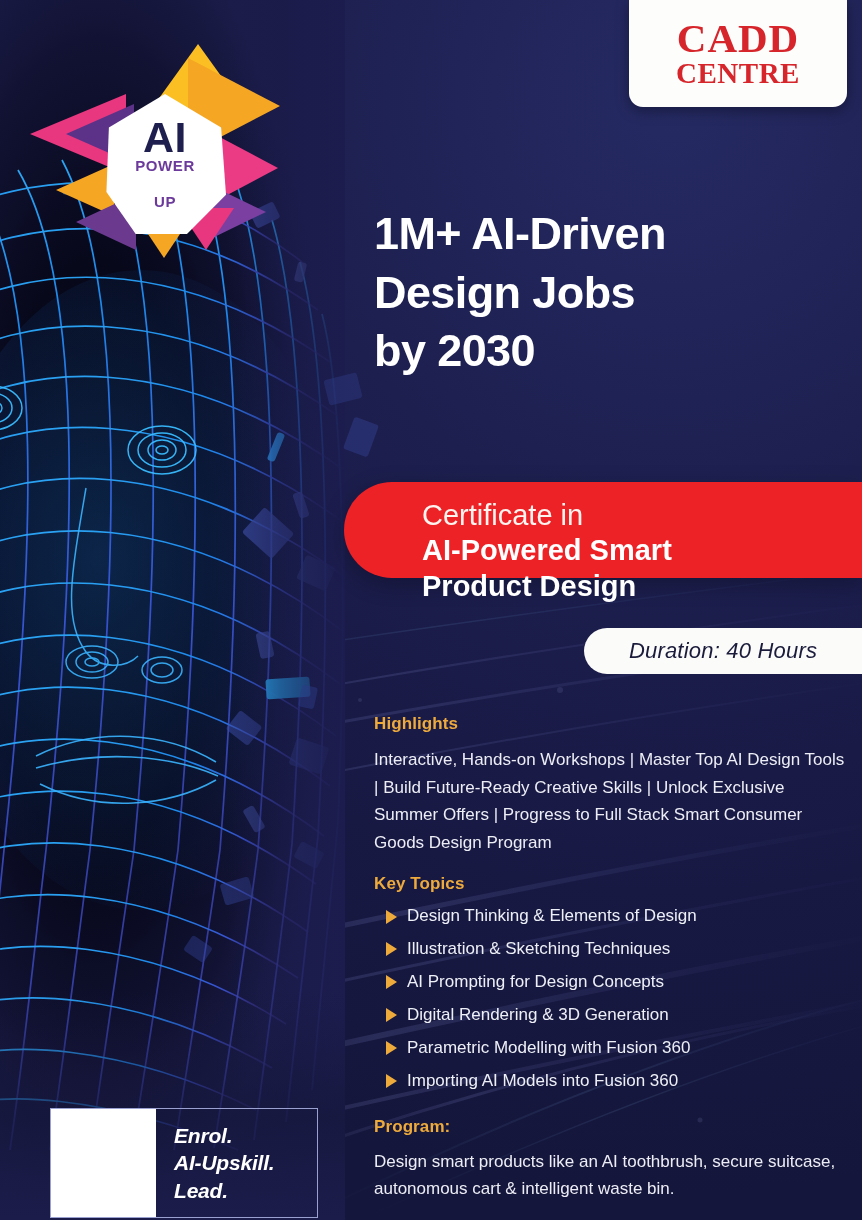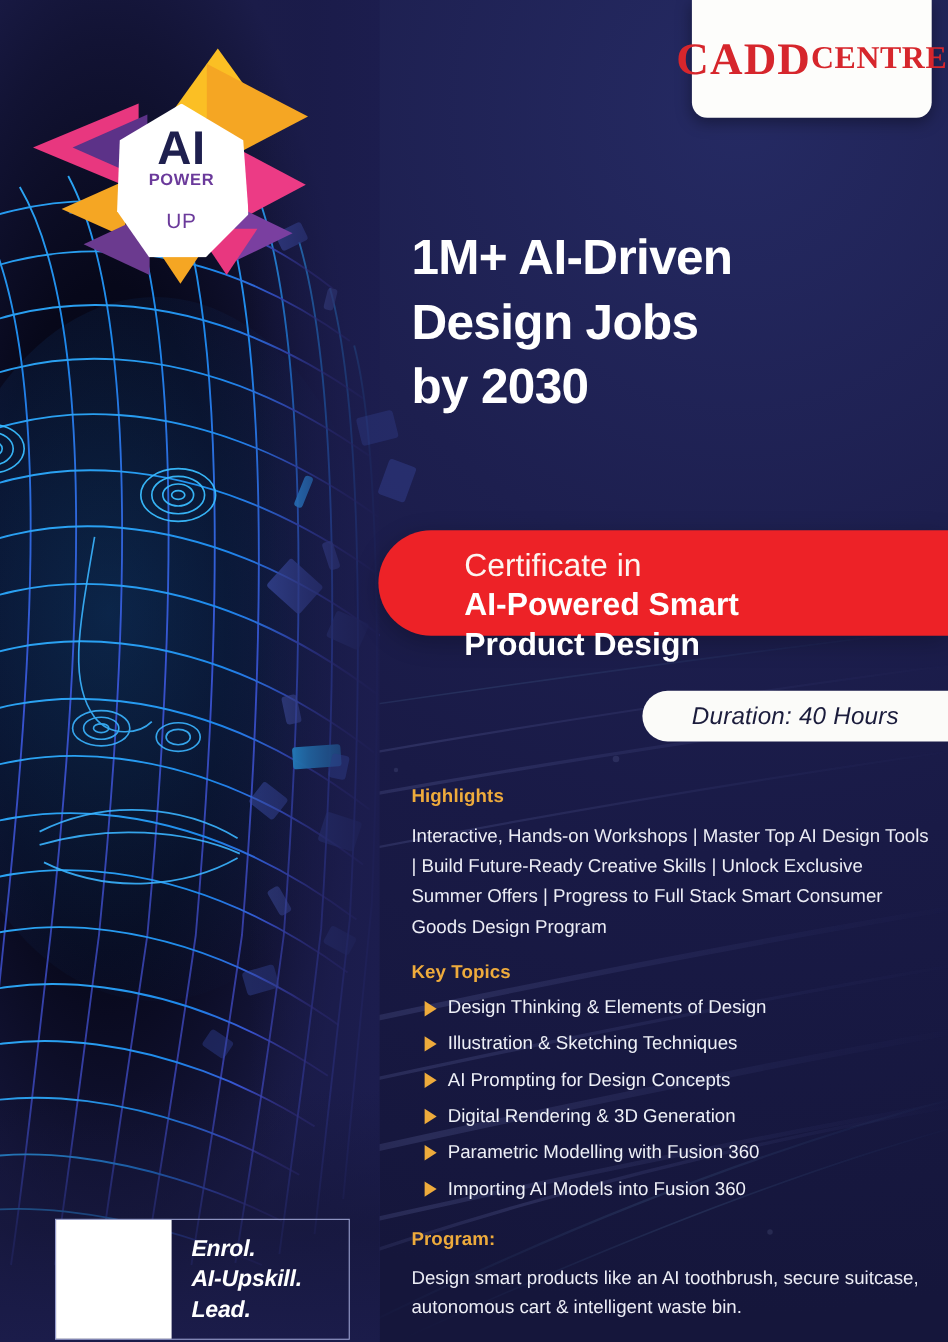--- a/index.html
+++ b/index.html
@@ -52,28 +52,28 @@
     clip-path:polygon(50% 0%,96% 24%,100% 72%,68% 100%,26% 100%,2% 70%,4% 24%);
     border-radius:16px;
     display:flex; flex-direction:column; align-items:center; justify-content:center;
     z-index:3;
   }
   .badge-ai{
     font-size:43px; font-weight:bold; color:#1e1f4e; letter-spacing:.5px;
     line-height:.92;
   }
   .badge-power{ font-size:15px; font-weight:bold; color:#6b3a9b; letter-spacing:.6px; line-height:1.05; }
-  .badge-up{ font-size:19px; font-weight:normal; color:#6b3a9b; letter-spacing:.6px; line-height:1.05;margin-top:20px; }
+  .badge-up{ font-size:15px; font-weight:bold; color:#6b3a9b; letter-spacing:.6px; line-height:1.05;margin-top:20px; }
   .tri{ position:absolute; width:0; height:0; }
 
   
   .logo-box{
     position:absolute; right:15px; top:0; width:218px; height:107px;
     background:#fdfdfb; border-radius:0 0 14px 14px;
-    display:flex; flex-direction:row; align-items:center; justify-content:center;
+    display:flex; flex-direction:column; align-items:center; justify-content:center;
     box-shadow:0 4px 14px rgba(0,0,0,.35);
   }
   .logo-cadd{
     font-family:"Liberation Serif", serif; font-weight:bold; color:#d6262c;
     font-size:41px; line-height:.96; letter-spacing:1px;
   }
   .logo-centre{
     font-family:"Liberation Serif", serif; font-weight:bold; color:#d6262c;
     font-size:29px; line-height:1; letter-spacing:.5px;
   }

